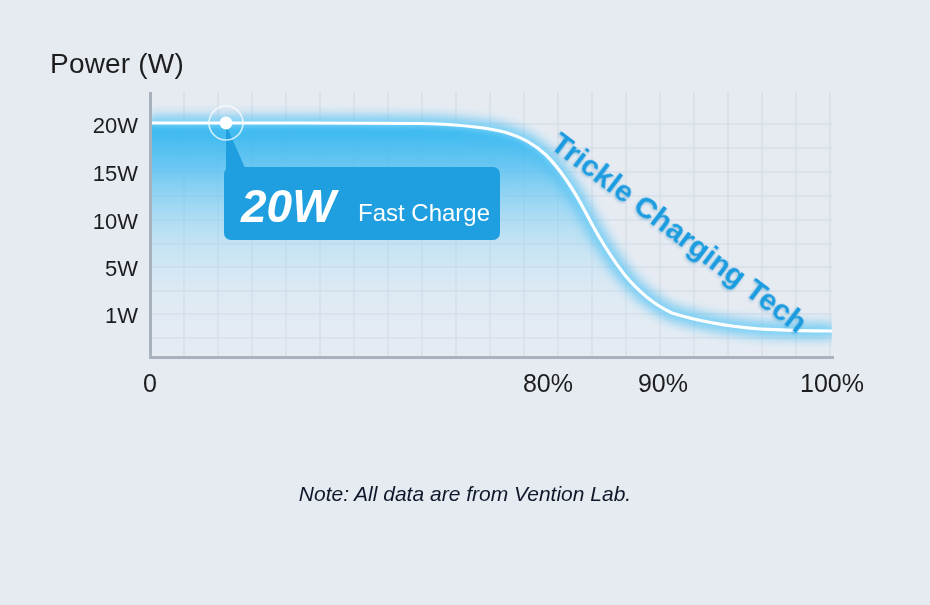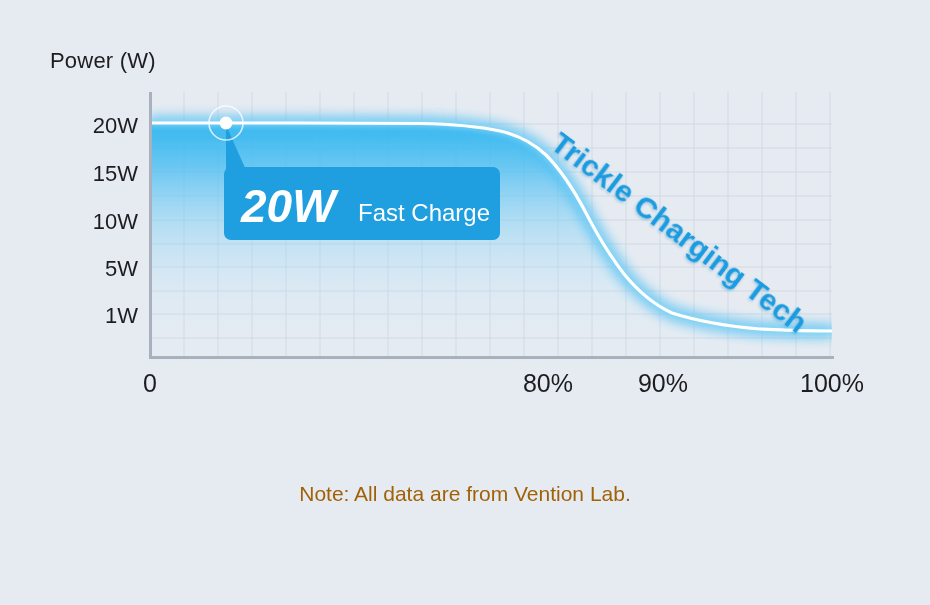--- a/index.html
+++ b/index.html
@@ -16,21 +16,21 @@
   #root {
     position: relative;
     width: 930px;
     height: 605px;
     background: #e6ebf2;
   }
   .axis-title {
     position: absolute;
     left: 50px;
     top: 48px;
-    font-size: 22px;
+    font-size: 28px;
     color: #1d1d1f;
     letter-spacing: 0.2px;
     white-space: nowrap;
   }
   #chart-svg {
     position: absolute;
     left: 0;
     top: 0;
   }
   .ytick {
@@ -63,21 +63,22 @@
     font-weight: bold;
     fill: #1b9ce0;
   }
   .note {
     position: absolute;
     width: 930px;
     top: 482px;
     left: 0;
     text-align: center;
     font-size: 21px;
-    color: #a16207;
+    color: #0f172a;
+    font-style: italic;
   }
 </style>
 </head>
 <body>
 
 <div id="root">
 
   <div class="axis-title">Power (W)</div>
 
   <svg id="chart-svg" width="930" height="605" viewBox="0 0 930 605">

